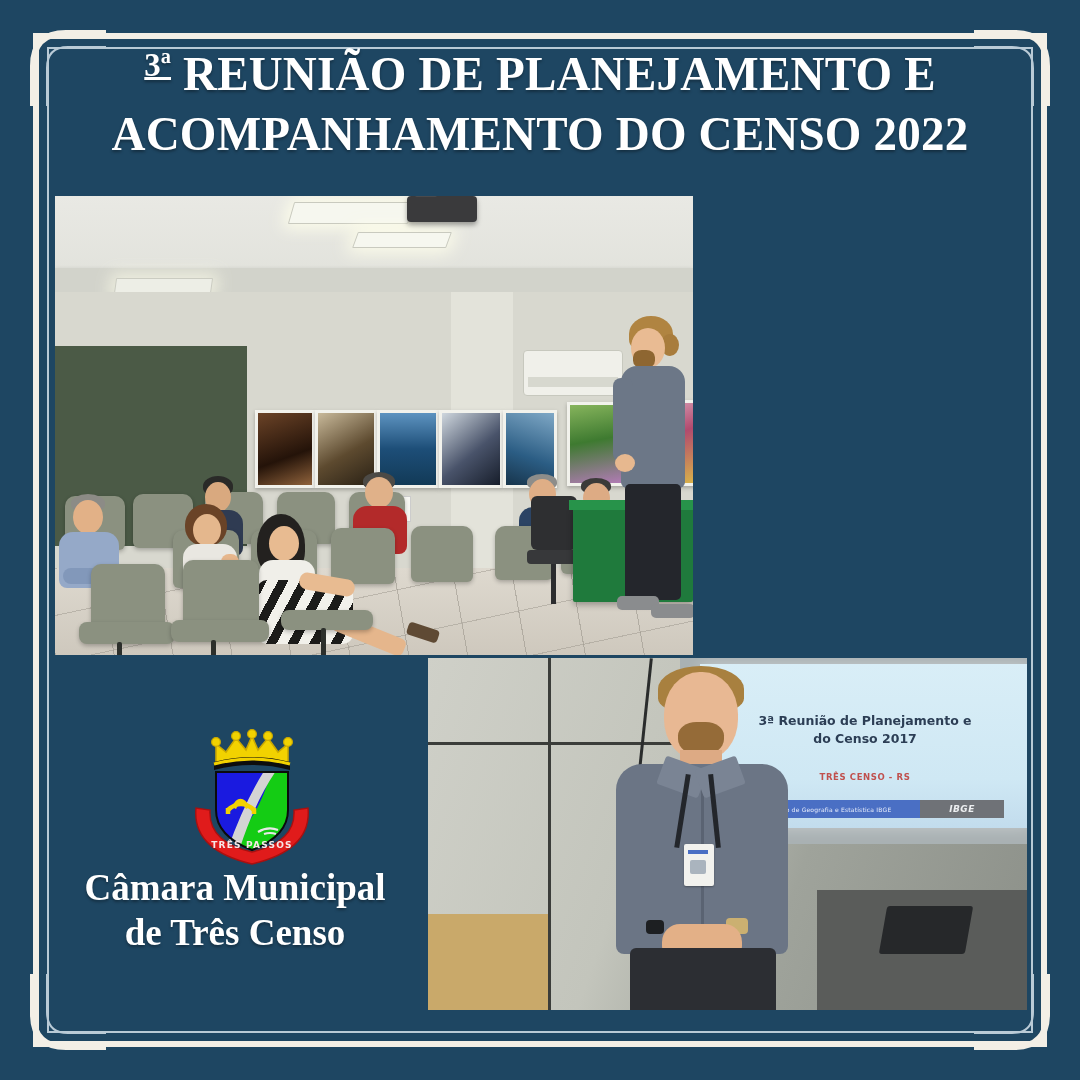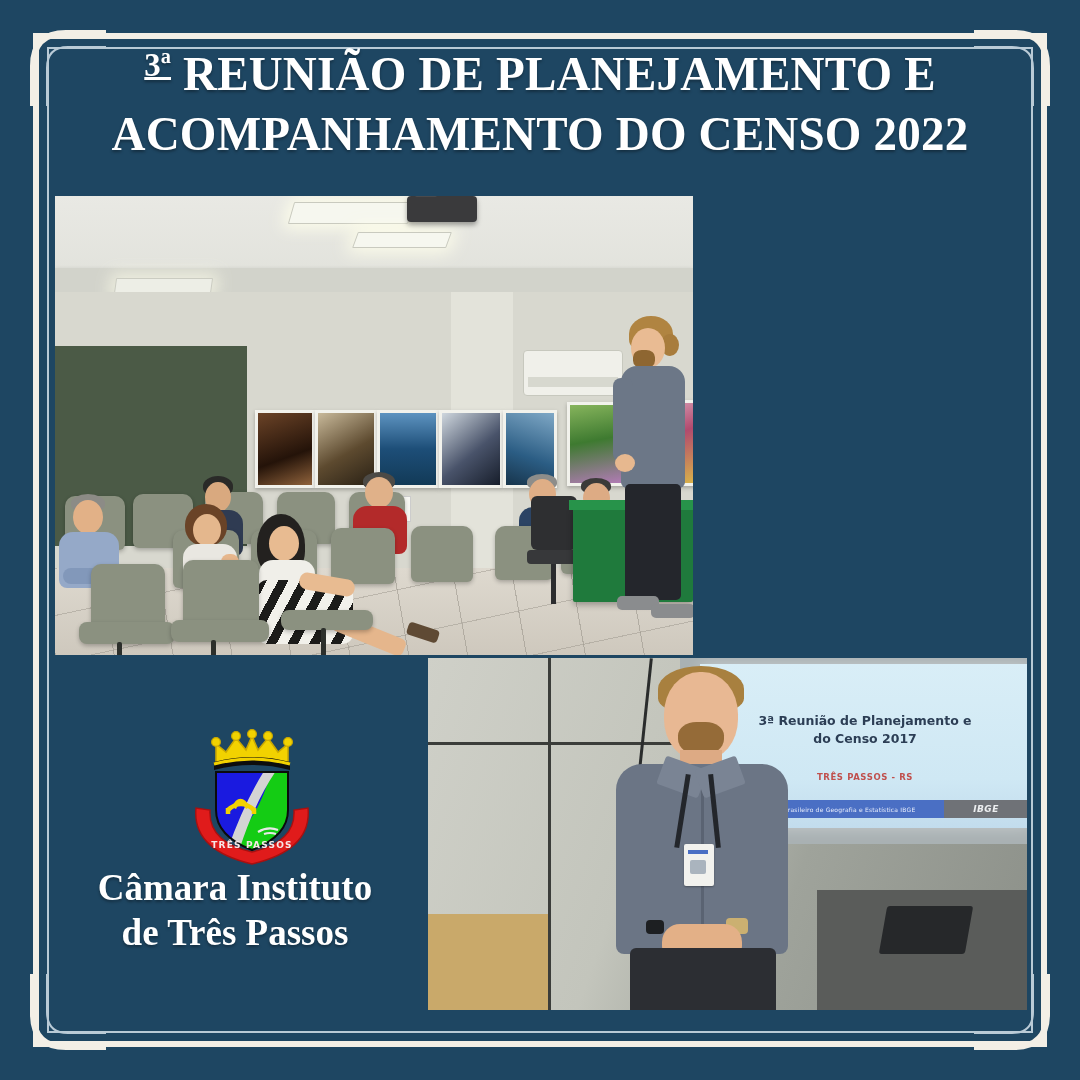--- a/index.html
+++ b/index.html
@@ -122,21 +122,21 @@
      background:linear-gradient(110deg,#cfd0c8 0%,#c3c5bc 38%,#9fa39b 62%,#8c9089 100%);}
   .r2-frame{position:absolute;background:#3b3d3a;}
   .screen{position:absolute;left:272px;top:6px;width:330px;height:164px;
      background:linear-gradient(#d9eef7,#cfe8f4 70%,#c2dced);
      box-shadow:0 0 14px rgba(255,255,255,.35);}
   .screen-wrap{position:absolute;left:252px;top:0px;width:372px;height:186px;background:#a9b1b3;}
   .slide-txt{position:absolute;left:0;right:0;text-align:center;color:#2c3e55;
      font-family:"DejaVu Sans", sans-serif;font-weight:bold;}
   .slide-l1{top:48px;font-size:12.5px;line-height:1.42;}
   .slide-city{top:108px;font-size:8.5px;color:#c0504d;letter-spacing:.6px;font-weight:bold;}
-  .slide-foot{position:absolute;left:26px;bottom:10px;width:302px;height:18px;display:flex;}
+  .slide-foot{position:absolute;left:2px;bottom:10px;width:302px;height:18px;display:flex;}
   .foot-blue{flex:1;background:#4a6fc4;display:flex;align-items:center;justify-content:center;}
   .foot-blue span{color:#e8eefc;font-size:6px;font-family:"DejaVu Sans",sans-serif;letter-spacing:.2px;}
   .foot-grey{width:84px;background:#6f7277;display:flex;align-items:center;justify-content:center;}
   .foot-grey span{color:#eceef0;font-size:9px;font-weight:bold;font-style:italic;font-family:"DejaVu Sans",sans-serif;letter-spacing:.5px;}
 
   .p2-desk{position:absolute;left:0px;bottom:0px;width:120px;height:96px;background:#c9a96a;}
   .p2-desk2{position:absolute;right:0px;bottom:0px;width:210px;height:120px;background:#5a5c5a;}
   .p2-laptop{position:absolute;right:58px;bottom:56px;width:86px;height:48px;background:#26282a;border-radius:3px;transform:skewX(-10deg);}
   .p2-cable{position:absolute;left:214px;top:0;width:3px;height:150px;background:#2a2c2c;transform:rotate(6deg);}
 
@@ -345,21 +345,21 @@
       <div class="r2-frame" style="left:120px;top:0;width:3px;height:352px;"></div>
       <div class="r2-frame" style="left:0;top:84px;width:260px;height:3px;"></div>
       <div class="p2-cable"></div>
 
       <div class="screen-wrap"></div>
       <div class="screen">
         <div class="slide-txt slide-l1">
           <div>3ª Reunião de Planejamento e</div>
           <div>do Censo 2017</div>
         </div>
-        <div class="slide-txt slide-city">TRÊS PASSOS - RS</div>
+        <div class="slide-txt slide-city">TRÊS CENSO - RS</div>
         <div class="slide-foot">
           <div class="foot-blue">
             <span>Instituto Brasileiro de Geografia e Estatística   IBGE</span>
           </div>
           <div class="foot-grey">
             <span>IBGE</span>
           </div>
         </div>
       </div>
 
@@ -421,17 +421,17 @@
       </g>
 
       <g>
         <path d="M14,86 Q10,128 70,142 Q130,128 126,86 L112,88 Q114,120 70,130 Q26,120 28,88 Z" fill="#e01b1b" stroke="#a81010" stroke-width="1.4"></path>
         <text x="70" y="126" text-anchor="middle" font-family="DejaVu Sans, sans-serif" font-size="9" font-weight="bold" fill="#f6e6e6" letter-spacing="1.2">TRÊS PASSOS</text>
       </g>
     </svg>
   </div>
 
   <div class="org">
-    <div>Câmara Instituto</div>
-    <div>de Três Passos</div>
+    <div>Câmara Municipal</div>
+    <div>de Três Censo</div>
   </div>
 
 </div>
 
 </body></html>

